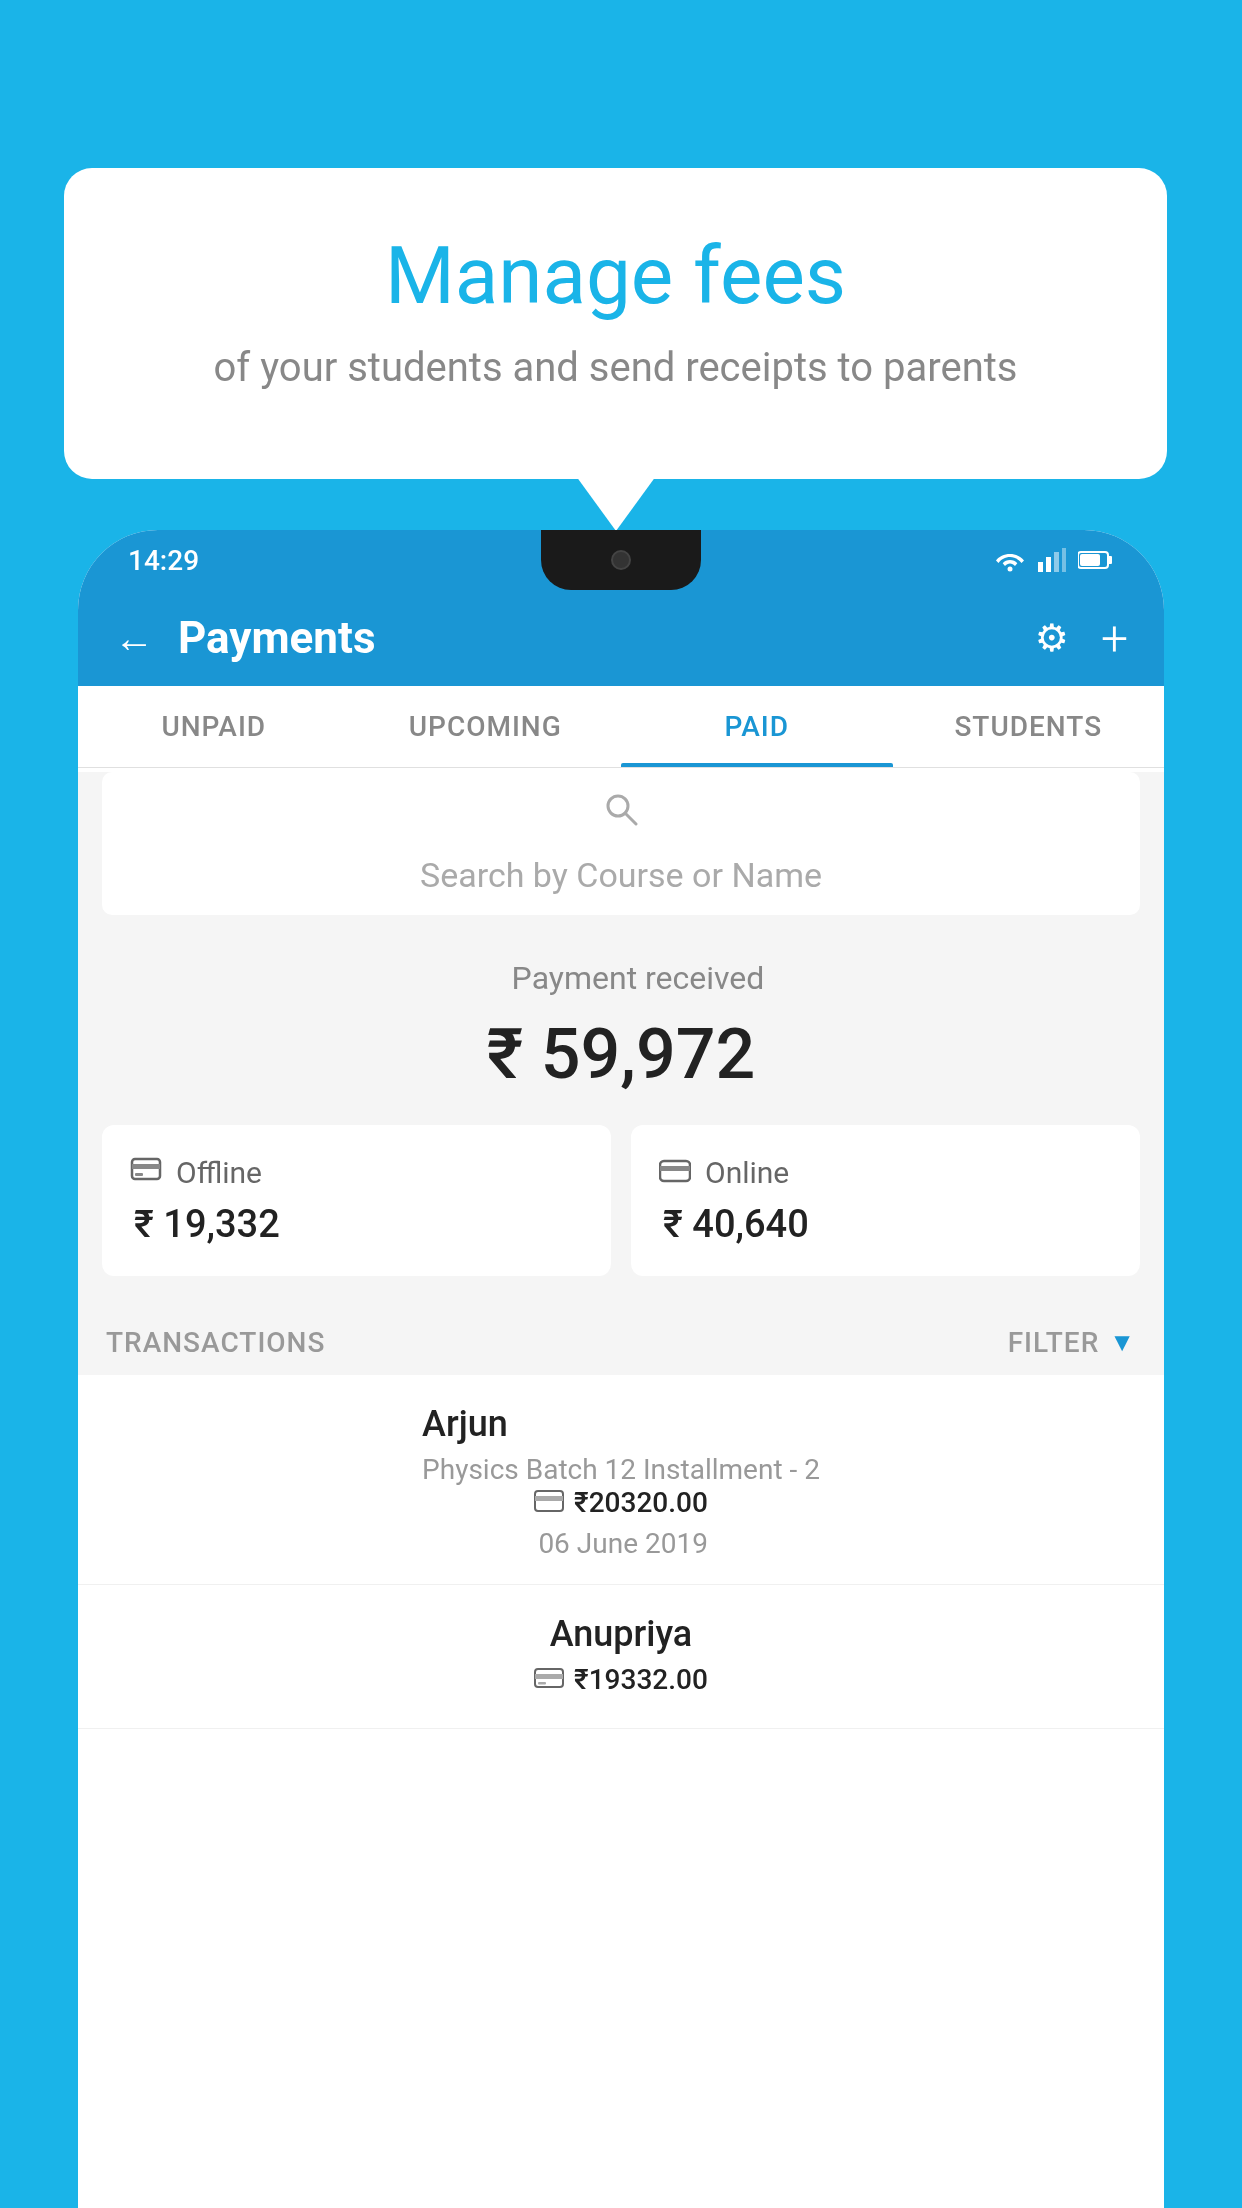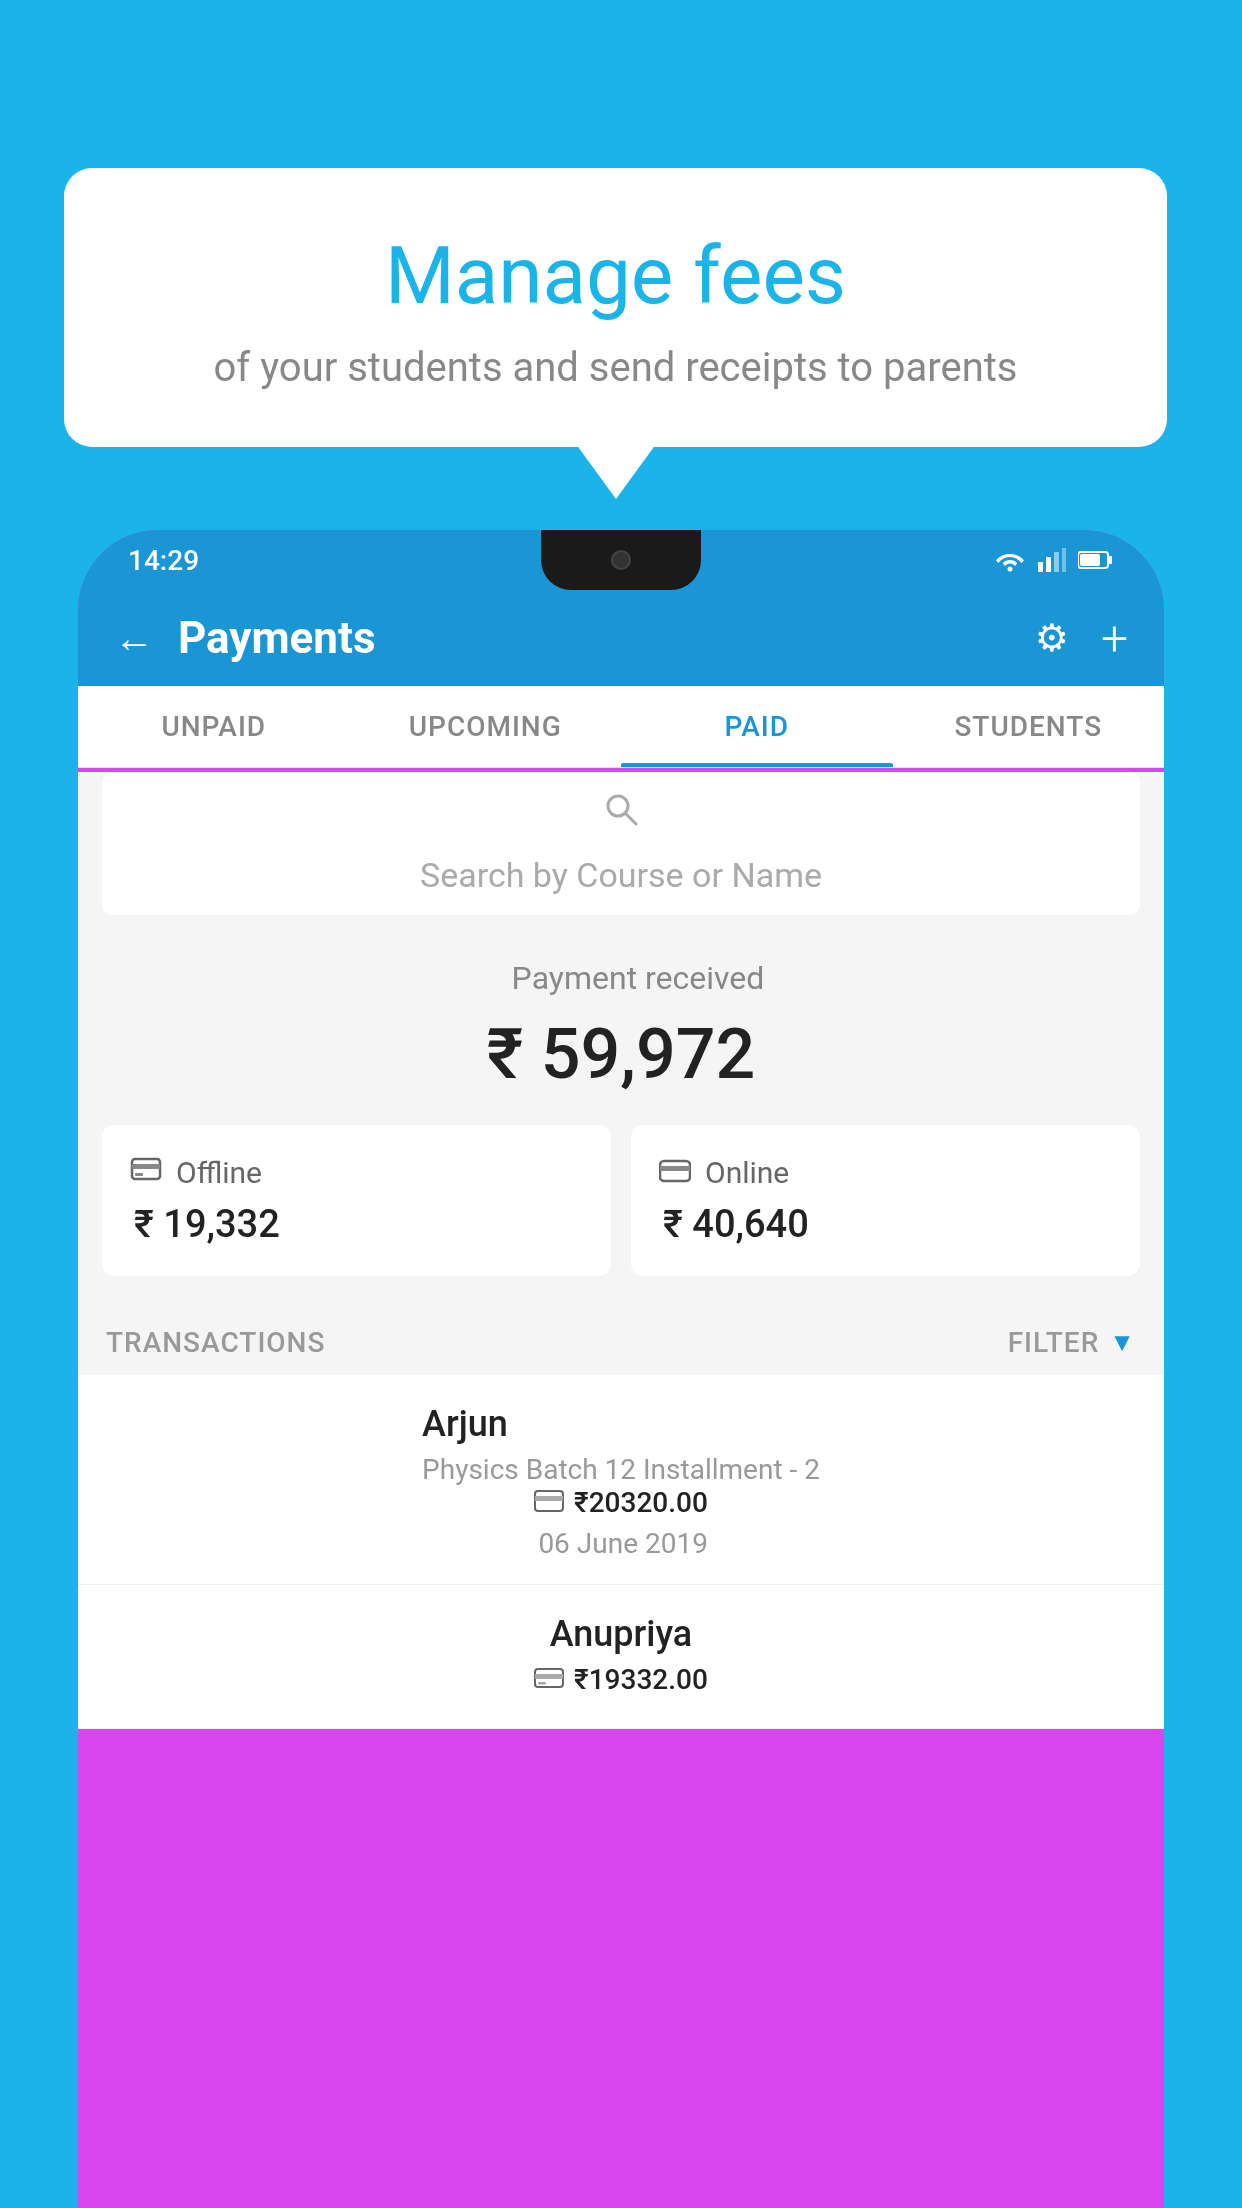--- a/index.html
+++ b/index.html
@@ -14,21 +14,21 @@
     }
 
     
     .speech-bubble {
       position: absolute;
       top: 168px;
       left: 64px;
       right: 75px;
       background: white;
       border-radius: 28px;
-      padding: 60px 60px 56px 60px;
+      padding: 60px 60px 88px 60px;
       text-align: center;
     }
 
     .speech-bubble::after {
       content: '';
       position: absolute;
       bottom: -52px;
       left: 50%;
       transform: translateX(-50%);
       width: 0;
@@ -52,21 +52,21 @@
       font-weight: 400;
     }
 
     
     .phone-frame {
       position: absolute;
       top: 530px;
       left: 78px;
       right: 78px;
       bottom: 0;
-      background: #d946ef;
+      background: #ffffff;
       border-radius: 80px 80px 0 0;
       padding: 0;
       overflow: hidden;
     }
 
     
     .status-bar {
       background: #1a96d4;
       height: 60px;
       display: flex;

